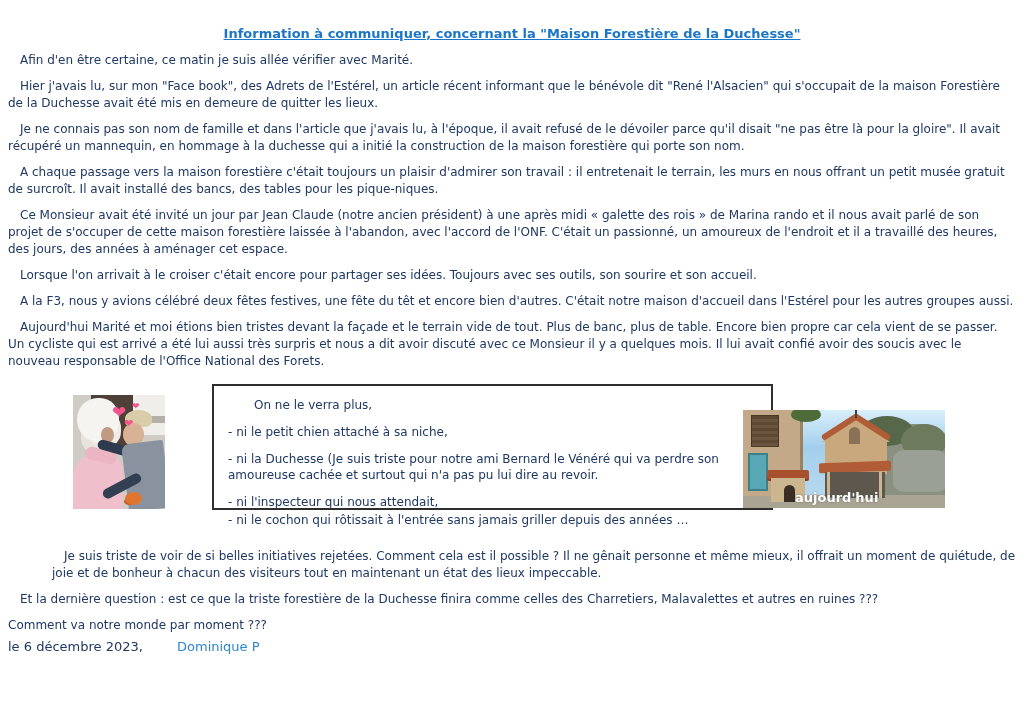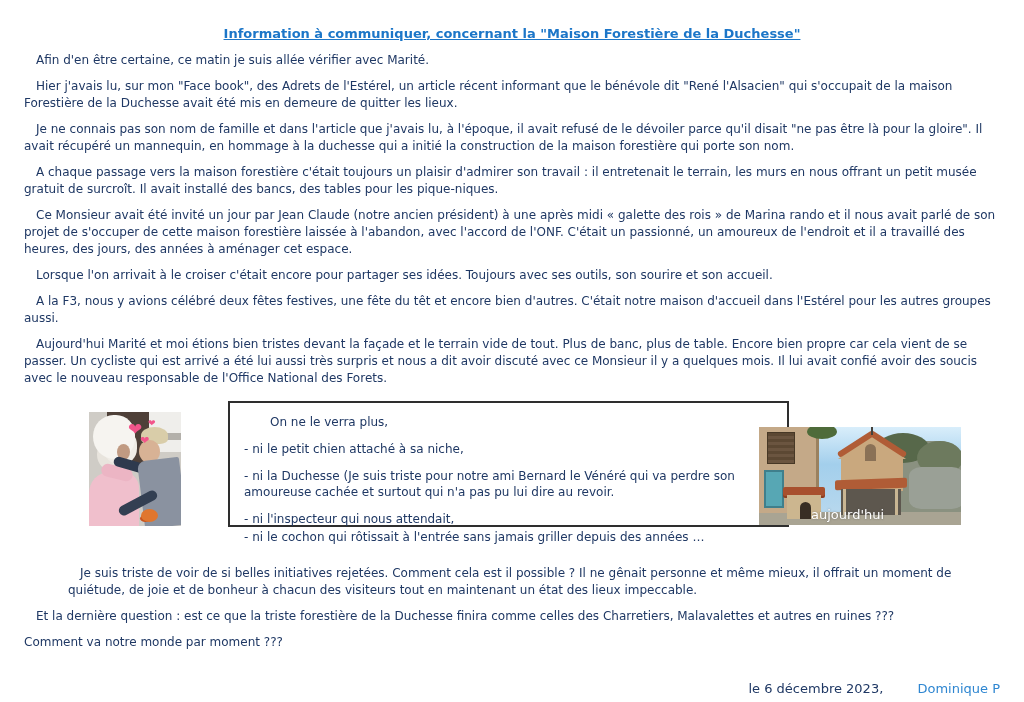--- a/index.html
+++ b/index.html
@@ -5,21 +5,21 @@
   html,body{margin:0;padding:0;background:#e9e9e9;}
   .page{
     width:1024px;height:702px;position:relative;background:#ffffff;
     font-family:"DejaVu Sans",sans-serif;color:#1f3864;overflow:hidden;
     margin:0 auto;
   }
   .doc-title{
     text-align:center;padding-top:26px;font-size:13px;font-weight:bold;
     text-decoration:underline;color:#1c76c8;
   }
-  .content{padding:0 24px;}
+  .content{padding:0 8px;}
   p.para{font-size:12px;line-height:17px;margin:9px 0 0 0;text-indent:12px;}
   p.para.first{margin-top:11px;}
   p.para.no-indent{text-indent:0;}
   p.para.after-photos{margin-top:24px;margin-left:44px;}
 
   
   .middle{position:relative;height:140px;margin-top:14px;}
   .photo{position:absolute;overflow:hidden;}
   .photo div,.photo span{position:absolute;}
 
@@ -71,23 +71,23 @@
   .pr-gable{left:79px;top:6px;width:0;height:0;border-left:34px solid transparent;border-right:34px solid transparent;border-bottom:26px solid #c9a87e;}
   .pr-roofL{left:76px;top:14px;width:42px;height:6px;background:#b05c36;transform:rotate(-33deg);border-radius:3px;}
   .pr-roofR{left:108px;top:14px;width:42px;height:6px;background:#b05c36;transform:rotate(33deg);border-radius:3px;}
   .pr-finial{left:112px;top:-1px;width:2px;height:9px;background:#44413c;}
   .pr-facade{left:82px;top:30px;width:62px;height:34px;background:#c9a87e;}
   .pr-window{left:106px;top:17px;width:11px;height:17px;background:#8a7156;border-radius:6px 6px 0 0;}
   .pr-porch-roof{left:76px;top:52px;width:72px;height:10px;background:#b05c36;transform:skewY(-2deg);border-radius:2px;}
   .pr-porch{left:82px;top:62px;width:60px;height:26px;background:#5d574e;}
   .pr-post1{left:84px;top:62px;width:3px;height:26px;background:#c9b693;}
   .pr-post2{left:136px;top:62px;width:3px;height:26px;background:#c9b693;}
-  .pr-caption{left:52px;bottom:3px;color:#ffffff;font-size:13px;font-weight:normal;text-shadow:0 0 2px rgba(80,80,80,.7);position:absolute;}
+  .pr-caption{left:52px;bottom:3px;color:#ffffff;font-size:13px;font-weight:bold;text-shadow:0 0 2px rgba(80,80,80,.7);position:absolute;}
 
-  .signature{text-align:right;margin-top:30px;font-size:13px;}
+  .signature{text-align:left;margin-top:5px;font-size:13px;}
   .sig-date{color:#1f3864;margin-right:30px;}
   .sig-author{color:#2e86d1;}
 </style>
 </head>
 <body>
 
 <div class="page">
 
   <div class="doc-title">Information à communiquer, concernant la "Maison Forestière de la Duchesse"</div>
 

